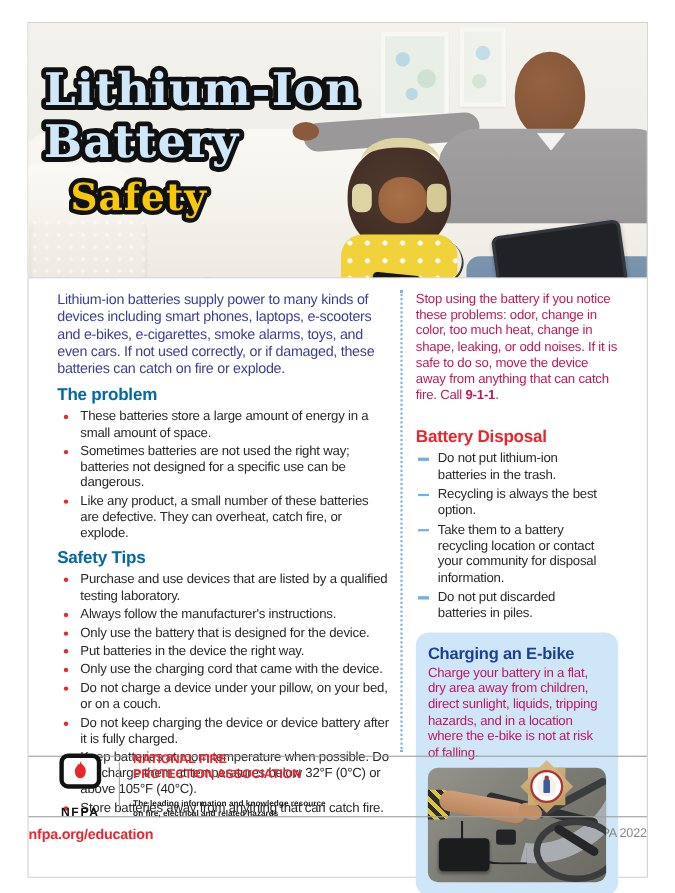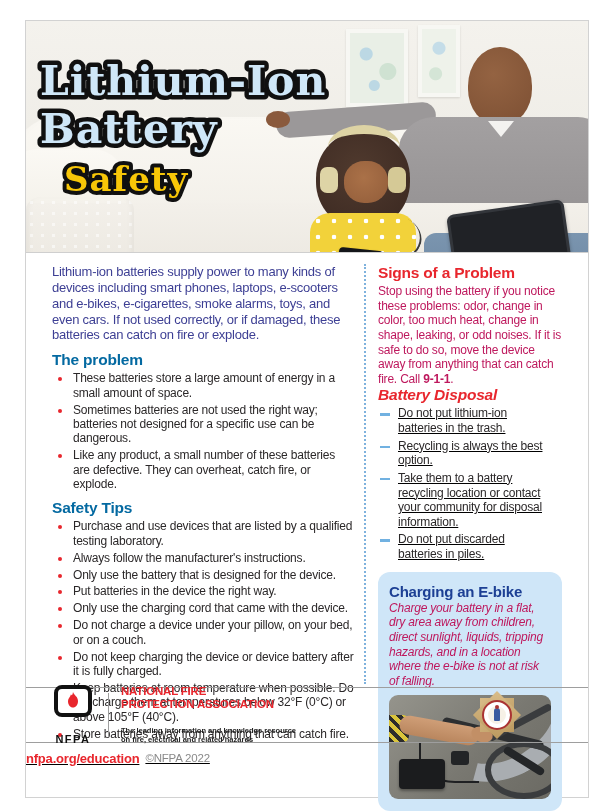--- a/index.html
+++ b/index.html
@@ -87,28 +87,28 @@
   h2.red { color:#e8262d; font-size:15.5px; margin:0 0 2px 0; letter-spacing:-0.2px; }
   h2.blue { color:#1c3f94; font-size:15px; margin:0 0 1px 0; letter-spacing:-0.2px; }
 
   ul.bullets { list-style:none; }
   ul.bullets li { position:relative; padding-left:21px; color:#2b2829; font-size:12px;
                   line-height:1.2; letter-spacing:-0.2px; margin-bottom:2.5px; }
   ul.bullets li::before { content:""; position:absolute; left:6px; top:6px;
                   width:4px; height:4px; border-radius:50%; background:#e8262d; }
 
   .col-right p { color:#be185d; font-size:12px; line-height:1.22; letter-spacing:-0.2px; }
-  ul.dashes { list-style:none; margin:2px 16px 10px 0;text-decoration:underline; }
+  ul.dashes { list-style:none; margin:2px 16px 10px 0; }
   ul.dashes li { position:relative; padding-left:20px; color:#2b2829; font-size:12px;
                  line-height:1.22; letter-spacing:-0.2px; margin-bottom:3px; }
   ul.dashes li::before { content:""; position:absolute; left:2px; top:7px;
                  width:10px; height:2.5px; background:#71b1e1; }
 
   .ebike-box { background:#cfe6f8; border-radius:12px; padding:11px 11px 12px 11px; margin-top:4px; }
-  .ebike-box p { margin-bottom:7px;font-style:italic; }
+  .ebike-box p { margin-bottom:7px; }
   .ebike-photo { position:relative; width:100%; height:104px; border-radius:9px; overflow:hidden;
                  background:linear-gradient(135deg,#95948c,#797871 55%,#6b6a63); }
   .ebike-photo div { position:absolute; }
   .fender { right:-26px; top:-34px; width:150px; height:116px; border-radius:50%;
             border:18px solid transparent; border-right-color:#b6babe; border-bottom-color:#a9adb1;
             transform:rotate(-30deg); }
   .tube1 { left:52px; top:34px; width:104px; height:9px; background:#2d2f31;
            border-radius:5px; transform:rotate(14deg); }
   .tube2 { left:96px; top:24px; width:70px; height:7px; background:#3a3c3e;
            border-radius:4px; transform:rotate(-28deg); }
@@ -146,21 +146,21 @@
   .seal .star1, .seal .star2 { position:absolute; left:11px; top:11px; width:34px; height:34px;
           background:linear-gradient(135deg,#d9bc88,#bb9a60); }
   .seal .star2 { transform:rotate(45deg); }
   .seal .ring { position:absolute; left:13px; top:13px; width:30px; height:30px; border-radius:50%;
           background:#f6f1e6; border:2px solid #a33; box-shadow:inset 0 0 0 4px #fff; }
   .seal .fig { position:absolute; left:25px; top:21px; width:6px; height:13px;
           background:#3a5ba0; border-radius:3px 3px 1px 1px; }
   .seal .fig-head { position:absolute; left:26px; top:18px; width:4px; height:4px;
           border-radius:50%; background:#a33; }
 
-  .bottom-line { height:30px; display:flex; align-items:center; justify-content:flex-start; gap:6px;text-decoration:underline; }
+  .bottom-line { height:30px; display:flex; align-items:center; justify-content:space-between; gap:6px; }
   .url { color:#e8262d; font-weight:bold; font-size:13px; letter-spacing:-0.2px; }
   .copyright { color:#8a8a8a; font-size:11.5px; letter-spacing:-0.2px; }
   .strong { font-weight:bold; }
 </style>
 </head>
 <body>
 
 <div class="page">
 
   <div class="hero">
@@ -217,24 +217,23 @@
         <li>Do not charge a device under your pillow, on your bed, or on a couch.</li>
         <li>Do not keep charging the device or device battery after it is fully charged.</li>
         <li>Keep batteries at room temperature when possible. Do not charge them at temperatures below 32°F (0°C) or above 105°F (40°C).</li>
         <li>Store batteries away from anything that can catch fire.</li>
       </ul>
     </div>
 
     <div class="divider"></div>
 
     <div class="col-right">
-      <h2 class="red">Signs of a Problem</h2>
       <p><span>Stop using the battery if you notice these problems: odor, change in color, too much heat, change in shape, leaking, or odd noises. If it is safe to do so, move the device away from anything that can catch fire. Call </span><span class="strong">9-1-1</span><span>.</span></p>
 
-      <h2 class="red" style="margin-top:0;font-style:italic;">Battery Disposal</h2>
+      <h2 class="red" style="margin-top:23px;">Battery Disposal</h2>
       <ul class="dashes">
         <li>Do not put lithium-ion batteries in the trash.</li>
         <li>Recycling is always the best option.</li>
         <li>Take them to a battery recycling location or contact your community for disposal information.</li>
         <li>Do not put discarded batteries in piles.</li>
       </ul>
 
       <div class="ebike-box">
         <h2 class="blue">Charging an E-bike</h2>
         <p>Charge your battery in a flat, dry area away from children, direct sunlight, liquids, tripping hazards, and in a location where the e-bike is not at risk of falling.</p>

